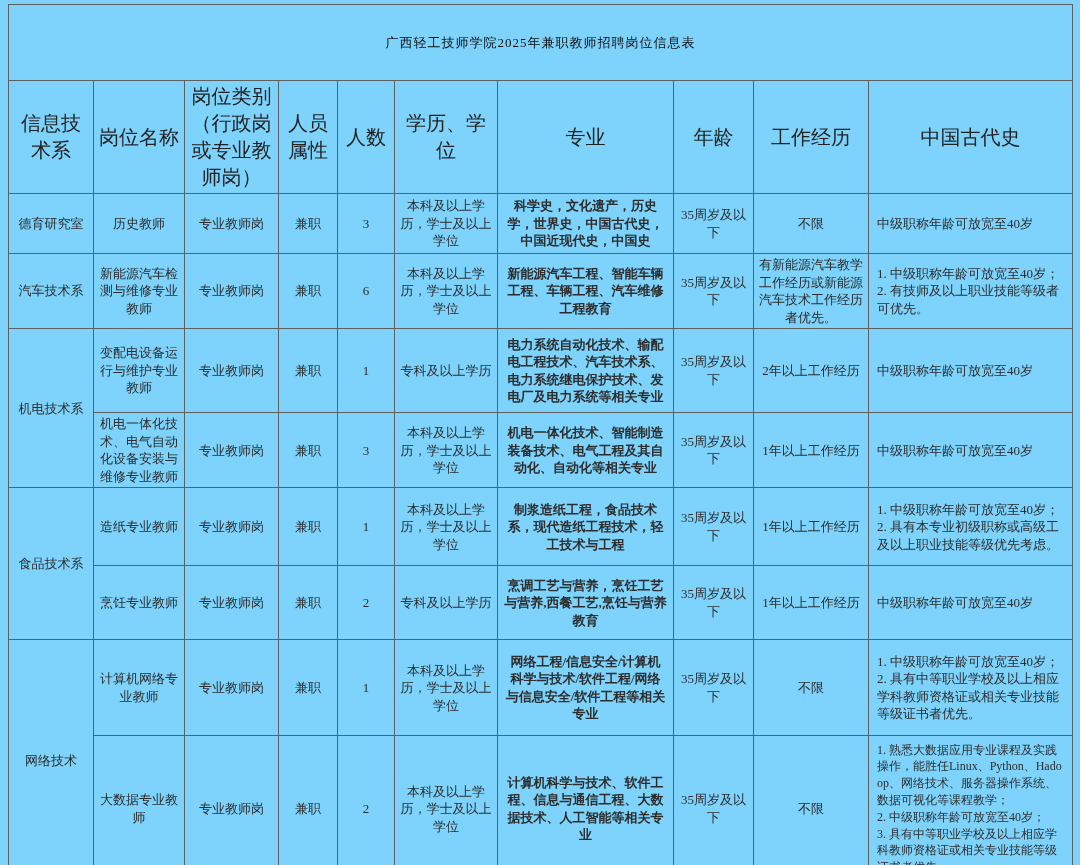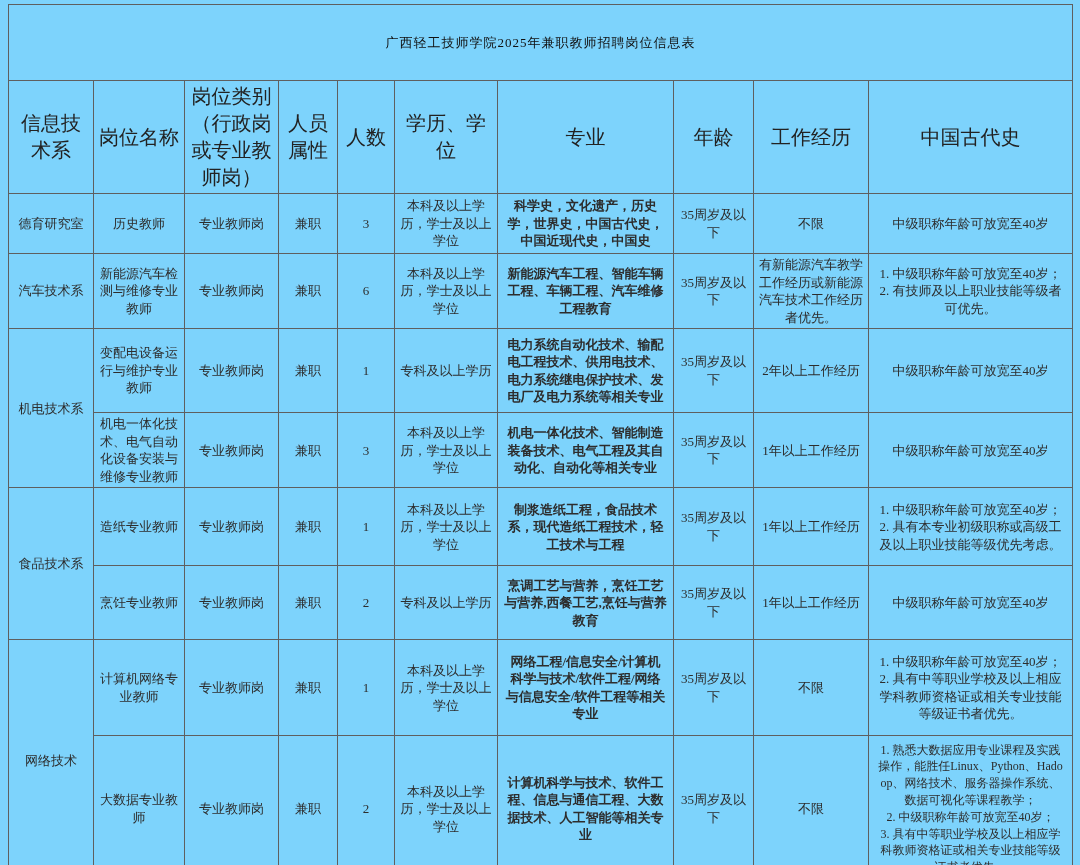--- a/index.html
+++ b/index.html
@@ -49,21 +49,21 @@
   .header-row th { font-size: 20px; color: #222222; }
   #table-body tr:nth-child(1) { height: 60px; }
   #table-body tr:nth-child(2) { height: 71px; }
   #table-body tr:nth-child(3) { height: 84px; }
   #table-body tr:nth-child(4) { height: 75px; }
   #table-body tr:nth-child(5) { height: 78px; }
   #table-body tr:nth-child(6) { height: 74px; }
   #table-body tr:nth-child(7) { height: 96px; }
   #table-body tr:nth-child(8) { height: 146px; }
   #table-body td.col-other {
-    text-align: center;
+    text-align: left;
     padding: 4px 8px;
     font-family: Liberation Serif, serif;
   }
   #table-body tr:nth-child(8) td.col-other {
     font-size: 12px;
     line-height: 1.4;
   }
   #table-body td.col-major { padding: 2px 6px; font-weight: bold; }
 </style>
 </head>
@@ -126,21 +126,21 @@
           <td class="col-other">1. 中级职称年龄可放宽至40岁；
 2. 有技师及以上职业技能等级者可优先。</td>
         </tr>
         <tr>
           <td rowspan="2" class="col-dept">机电技术系</td>
           <td class="col-position">变配电设备运行与维护专业教师</td>
           <td class="col-category">专业教师岗</td>
           <td class="col-type">兼职</td>
           <td class="col-count">1</td>
           <td class="col-education">专科及以上学历</td>
-          <td class="col-major">电力系统自动化技术、输配电工程技术、供用电技术、电力系统继电保护技术、发电厂及电力系统等相关专业</td>
+          <td class="col-major">电力系统自动化技术、输配电工程技术、汽车技术系、电力系统继电保护技术、发电厂及电力系统等相关专业</td>
           <td class="col-age">35周岁及以下</td>
           <td class="col-experience">2年以上工作经历</td>
           <td class="col-other">中级职称年龄可放宽至40岁</td>
         </tr>
         <tr>
           <td class="col-position">机电一体化技术、电气自动化设备安装与维修专业教师</td>
           <td class="col-category">专业教师岗</td>
           <td class="col-type">兼职</td>
           <td class="col-count">3</td>
           <td class="col-education">本科及以上学历，学士及以上学位</td>

